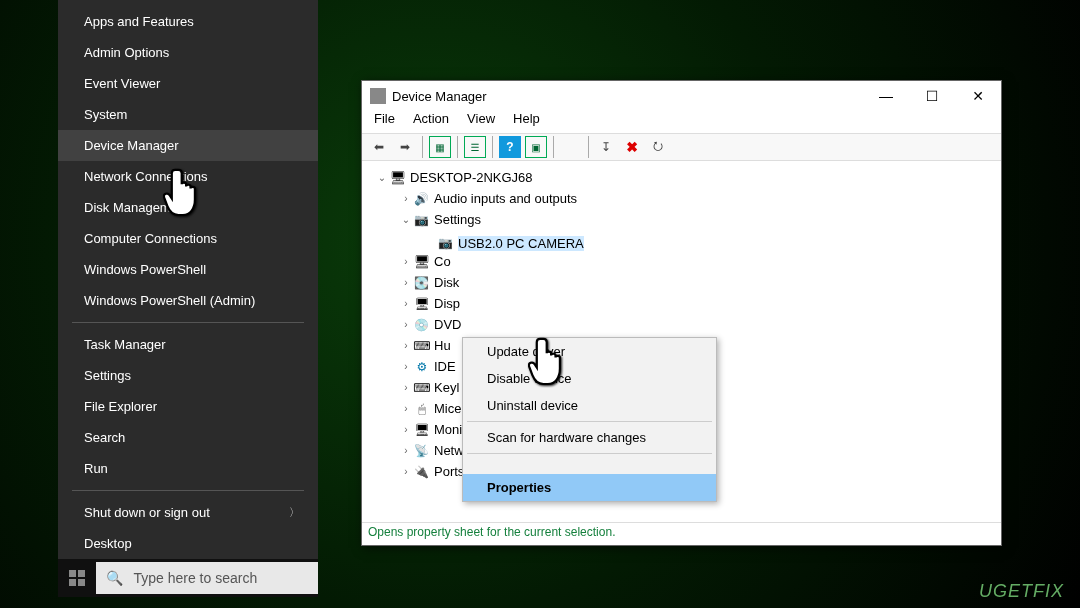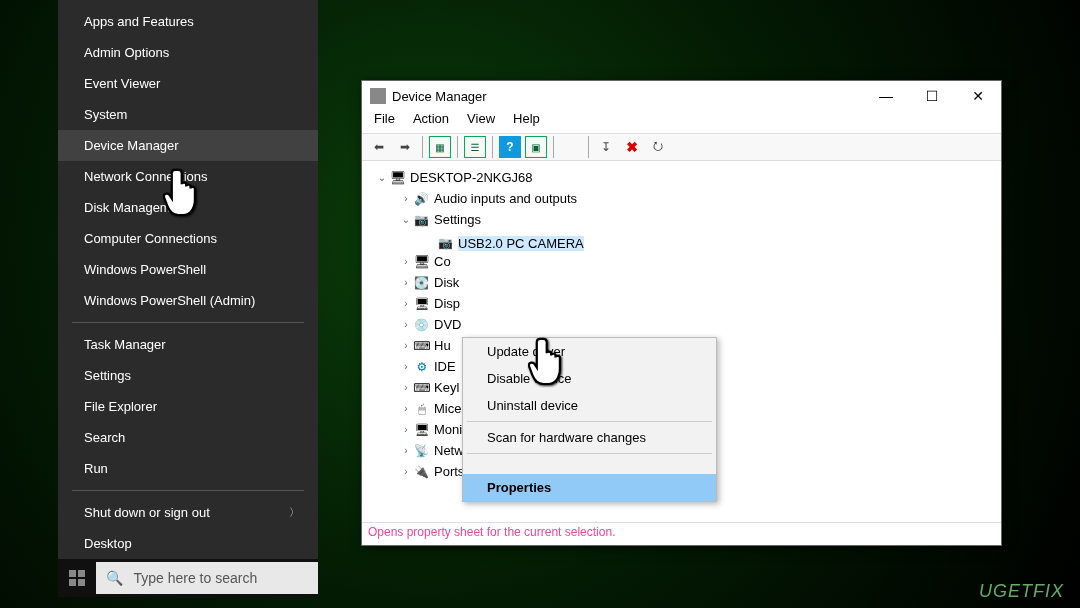--- a/index.html
+++ b/index.html
@@ -100,21 +100,21 @@
   .dico.mouse::before{content:"🖱";font-size:12px;}
   .dico.mon::before{content:"🖥";font-size:12px;}
   .dico.net::before{content:"📡";font-size:12px;}
   .dico.port::before{content:"🔌";font-size:12px;}
   .sel { background:#cde8ff; }
   .ind1 { padding-left: 4px; }
   .ind2 { padding-left: 28px; }
   .ind3 { padding-left: 52px; align-items: flex-end; }
 
   .statusbar {
-    height: 22px; font-size: 12px; padding: 2px 6px; color:#ec4899;
+    height: 22px; font-size: 12px; padding: 2px 6px; color:#15803d;
   }
 
   
   .ctx {
     position: absolute; background:#f2f2f2; border:1px solid #bbb;
     box-shadow: 2px 2px 6px rgba(0,0,0,.3);
     font-size: 13px; z-index: 20;
   }
   .ctx-item { padding: 6px 30px 6px 24px; cursor: default; }
   .ctx-item.hl { background:#91c9f7; font-weight:600;margin-top:20px; }

